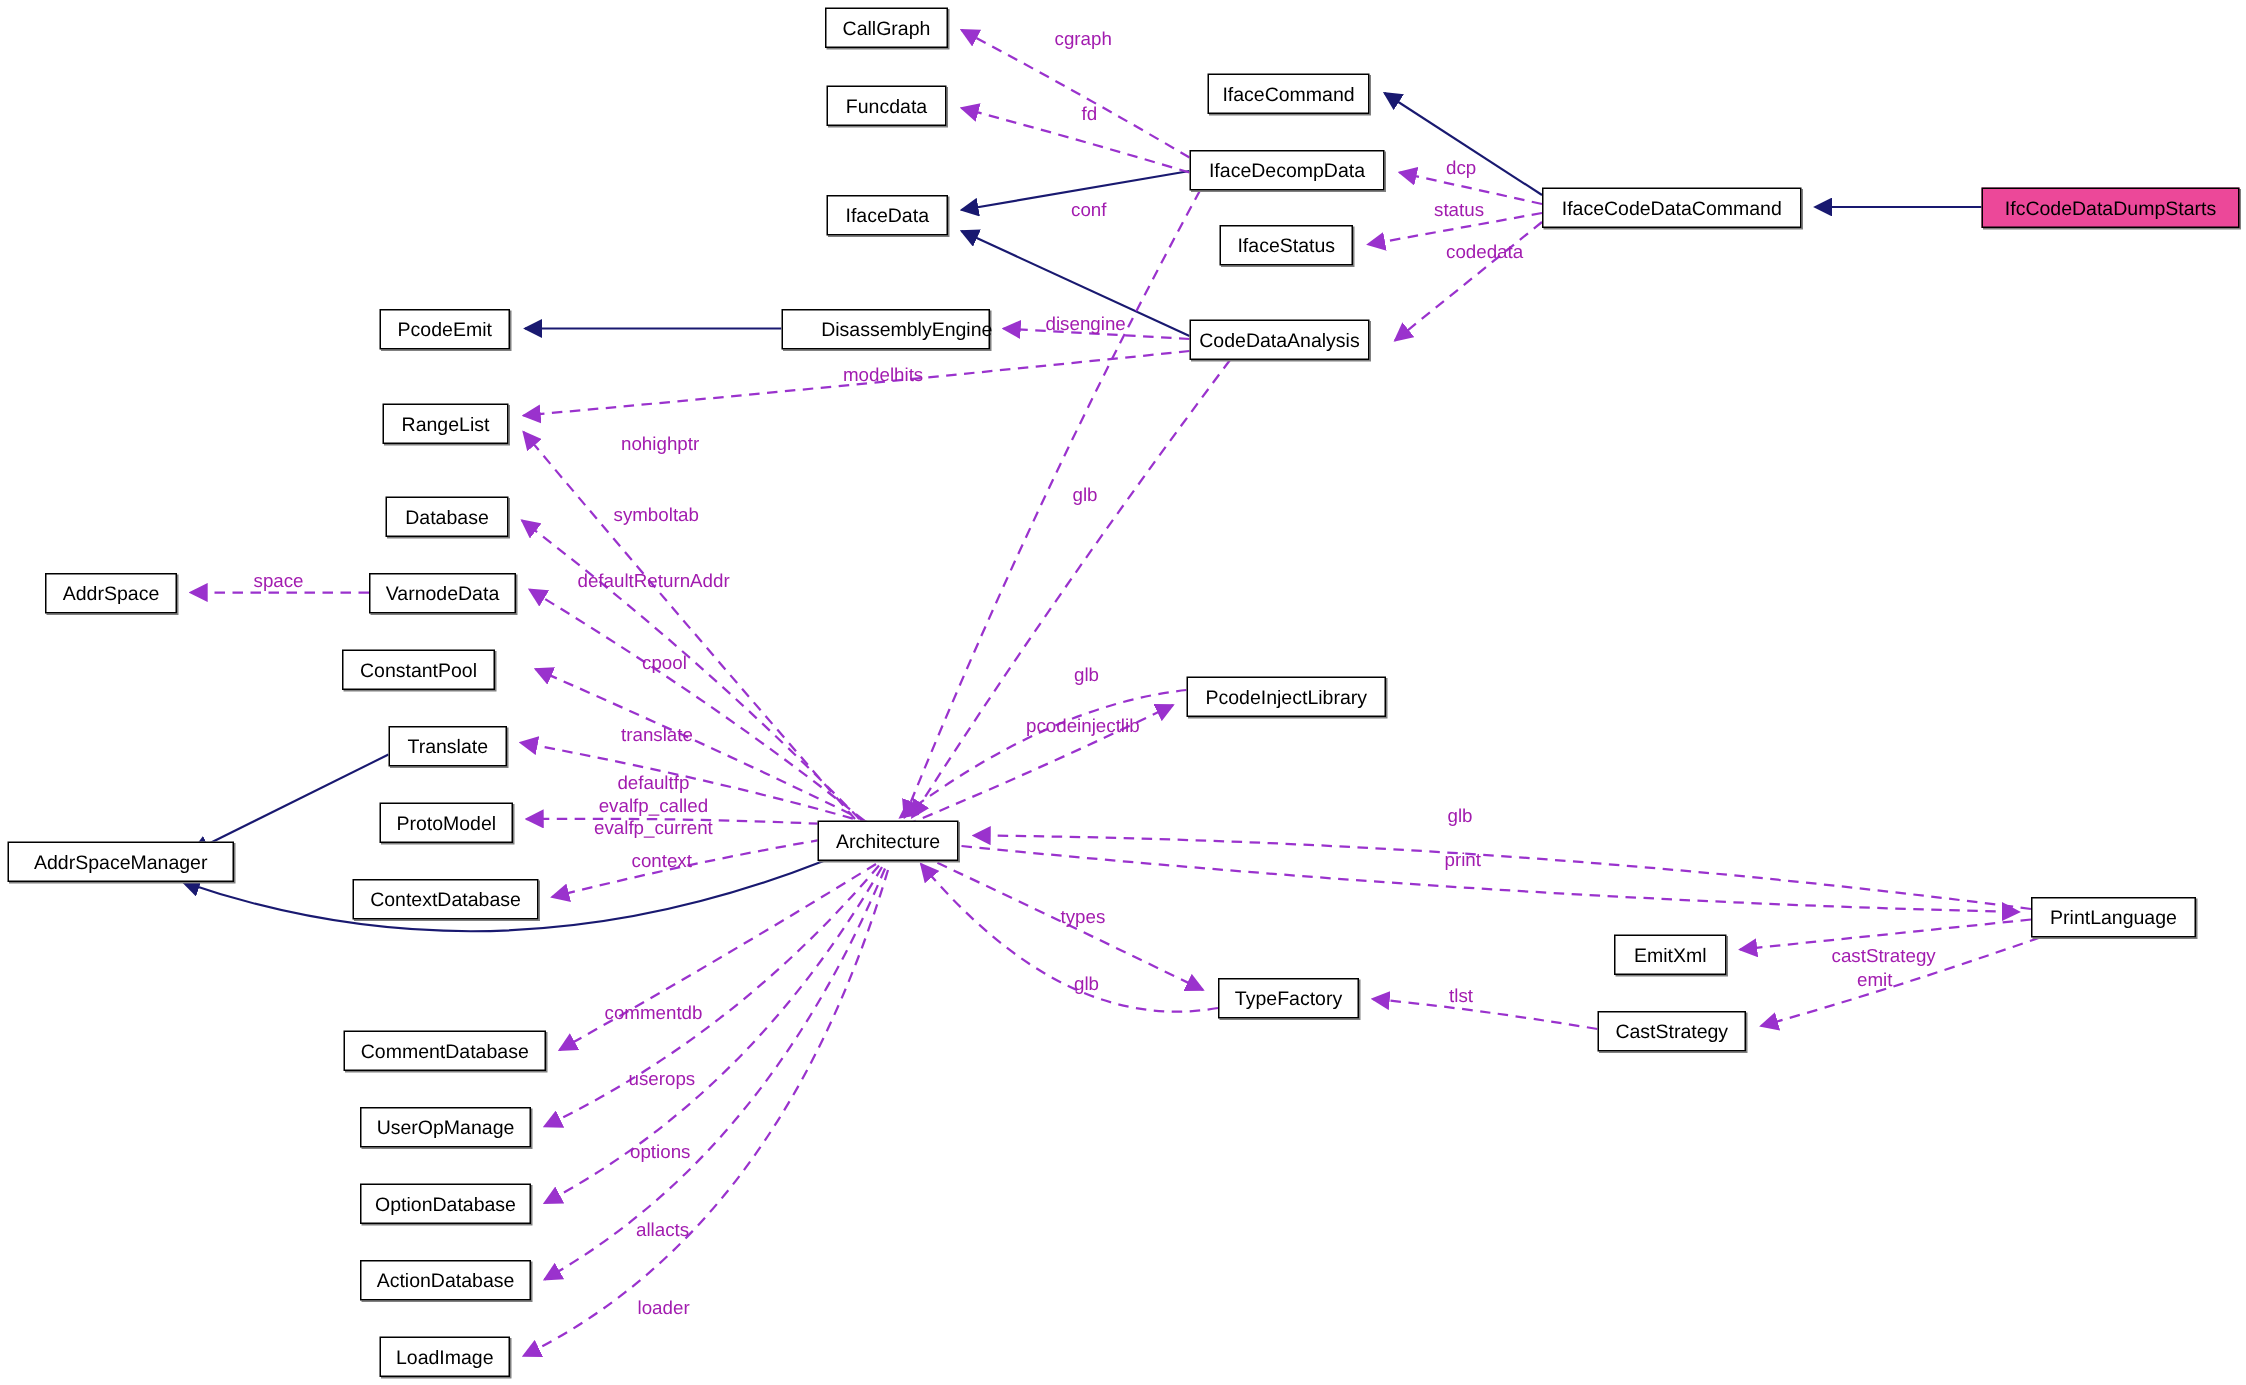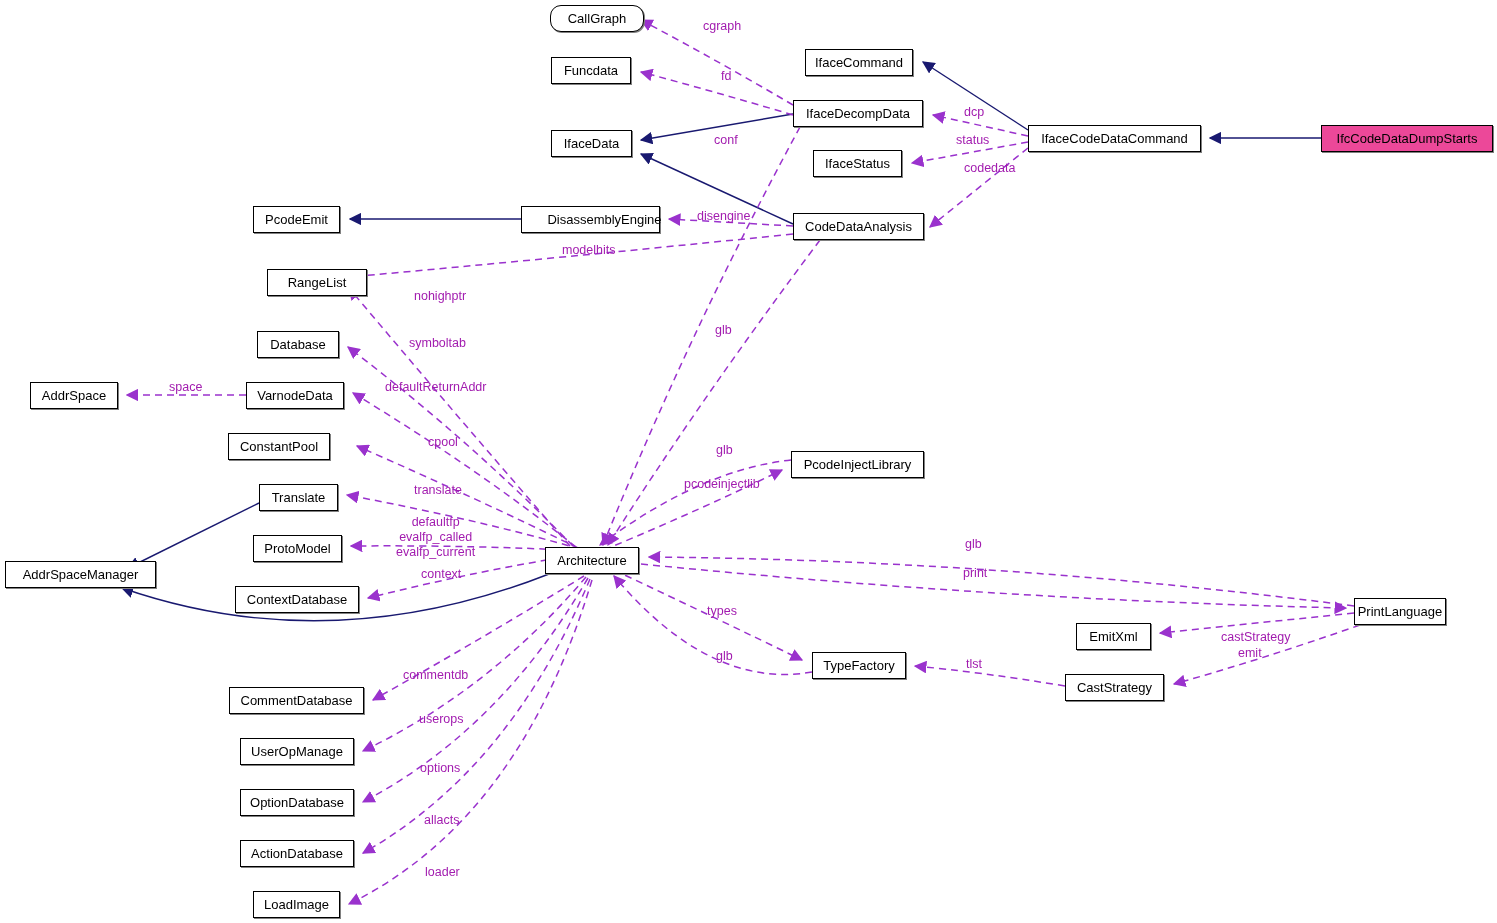--- a/index.html
+++ b/index.html
@@ -100,21 +100,21 @@
       <path d="M 614 570 Q 720 620 802 660"></path>
       <path d="M 812 672 Q 710 690 614 576"></path>
       <path d="M 1354 606 Q 1000 560 649 557"></path>
       <path d="M 641 564 Q 1000 600 1346 608"></path>
       <path d="M 1354 613 L 1160 633"></path>
       <path d="M 1360 625 Q 1260 660 1174 684"></path>
       <path d="M 1065 686 Q 980 672 915 666"></path>
     </g>
   </svg>
 
-<div class="node" style="left: 550px; top: 5px; width: 94px; height: 27px; border-radius: 11px;">
+<div class="node" style="left: 550px; top: 5px; width: 82px; height: 27px;">
       <span>CallGraph</span>
     </div>
     <div class="node" style="left: 551px; top: 57px; width: 80px; height: 27px;">
       <span>Funcdata</span>
     </div>
     <div class="node" style="left: 805px; top: 49px; width: 108px; height: 27px;">
       <span>IfaceCommand</span>
     </div>
     <div class="node" style="left: 793px; top: 100px; width: 130px; height: 27px;">
       <span>IfaceDecompData</span>
@@ -130,24 +130,24 @@
     </div>
     <div class="node highlight" style="left: 1321px; top: 125px; width: 172px; height: 27px;">
       <span>IfcCodeDataDumpStarts</span>
     </div>
     <div class="node" style="left: 253px; top: 206px; width: 87px; height: 27px;">
       <span>PcodeEmit</span>
     </div>
     <div class="node" style="left: 521px; top: 206px; width: 139px; height: 27px; padding-left: 28px;">
       <span>DisassemblyEngine</span>
     </div>
-    <div class="node" style="left: 793px; top: 213px; width: 131px; height: 27px;">
+    <div class="node" style="left: 793px; top: 213px; width: 120px; height: 27px;">
       <span>CodeDataAnalysis</span>
     </div>
-    <div class="node" style="left: 267px; top: 269px; width: 100px; height: 27px;">
+    <div class="node" style="left: 255px; top: 269px; width: 84px; height: 27px;">
       <span>RangeList</span>
     </div>
     <div class="node" style="left: 257px; top: 331px; width: 82px; height: 27px;">
       <span>Database</span>
     </div>
     <div class="node" style="left: 30px; top: 382px; width: 88px; height: 27px;">
       <span>AddrSpace</span>
     </div>
     <div class="node" style="left: 246px; top: 382px; width: 98px; height: 27px;">
       <span>VarnodeData</span>
@@ -166,21 +166,21 @@
     </div>
     <div class="node" style="left: 545px; top: 547px; width: 94px; height: 27px;">
       <span>Architecture</span>
     </div>
     <div class="node" style="left: 5px; top: 561px; width: 151px; height: 27px;">
       <span>AddrSpaceManager</span>
     </div>
     <div class="node" style="left: 235px; top: 586px; width: 124px; height: 27px;">
       <span>ContextDatabase</span>
     </div>
-    <div class="node" style="left: 1354px; top: 598px; width: 92px; height: 27px;">
+    <div class="node" style="left: 1354px; top: 598px; width: 110px; height: 27px;">
       <span>PrintLanguage</span>
     </div>
     <div class="node" style="left: 1076px; top: 623px; width: 75px; height: 27px;">
       <span>EmitXml</span>
     </div>
     <div class="node" style="left: 812px; top: 652px; width: 94px; height: 27px;">
       <span>TypeFactory</span>
     </div>
     <div class="node" style="left: 1065px; top: 674px; width: 99px; height: 27px;">
       <span>CastStrategy</span>

